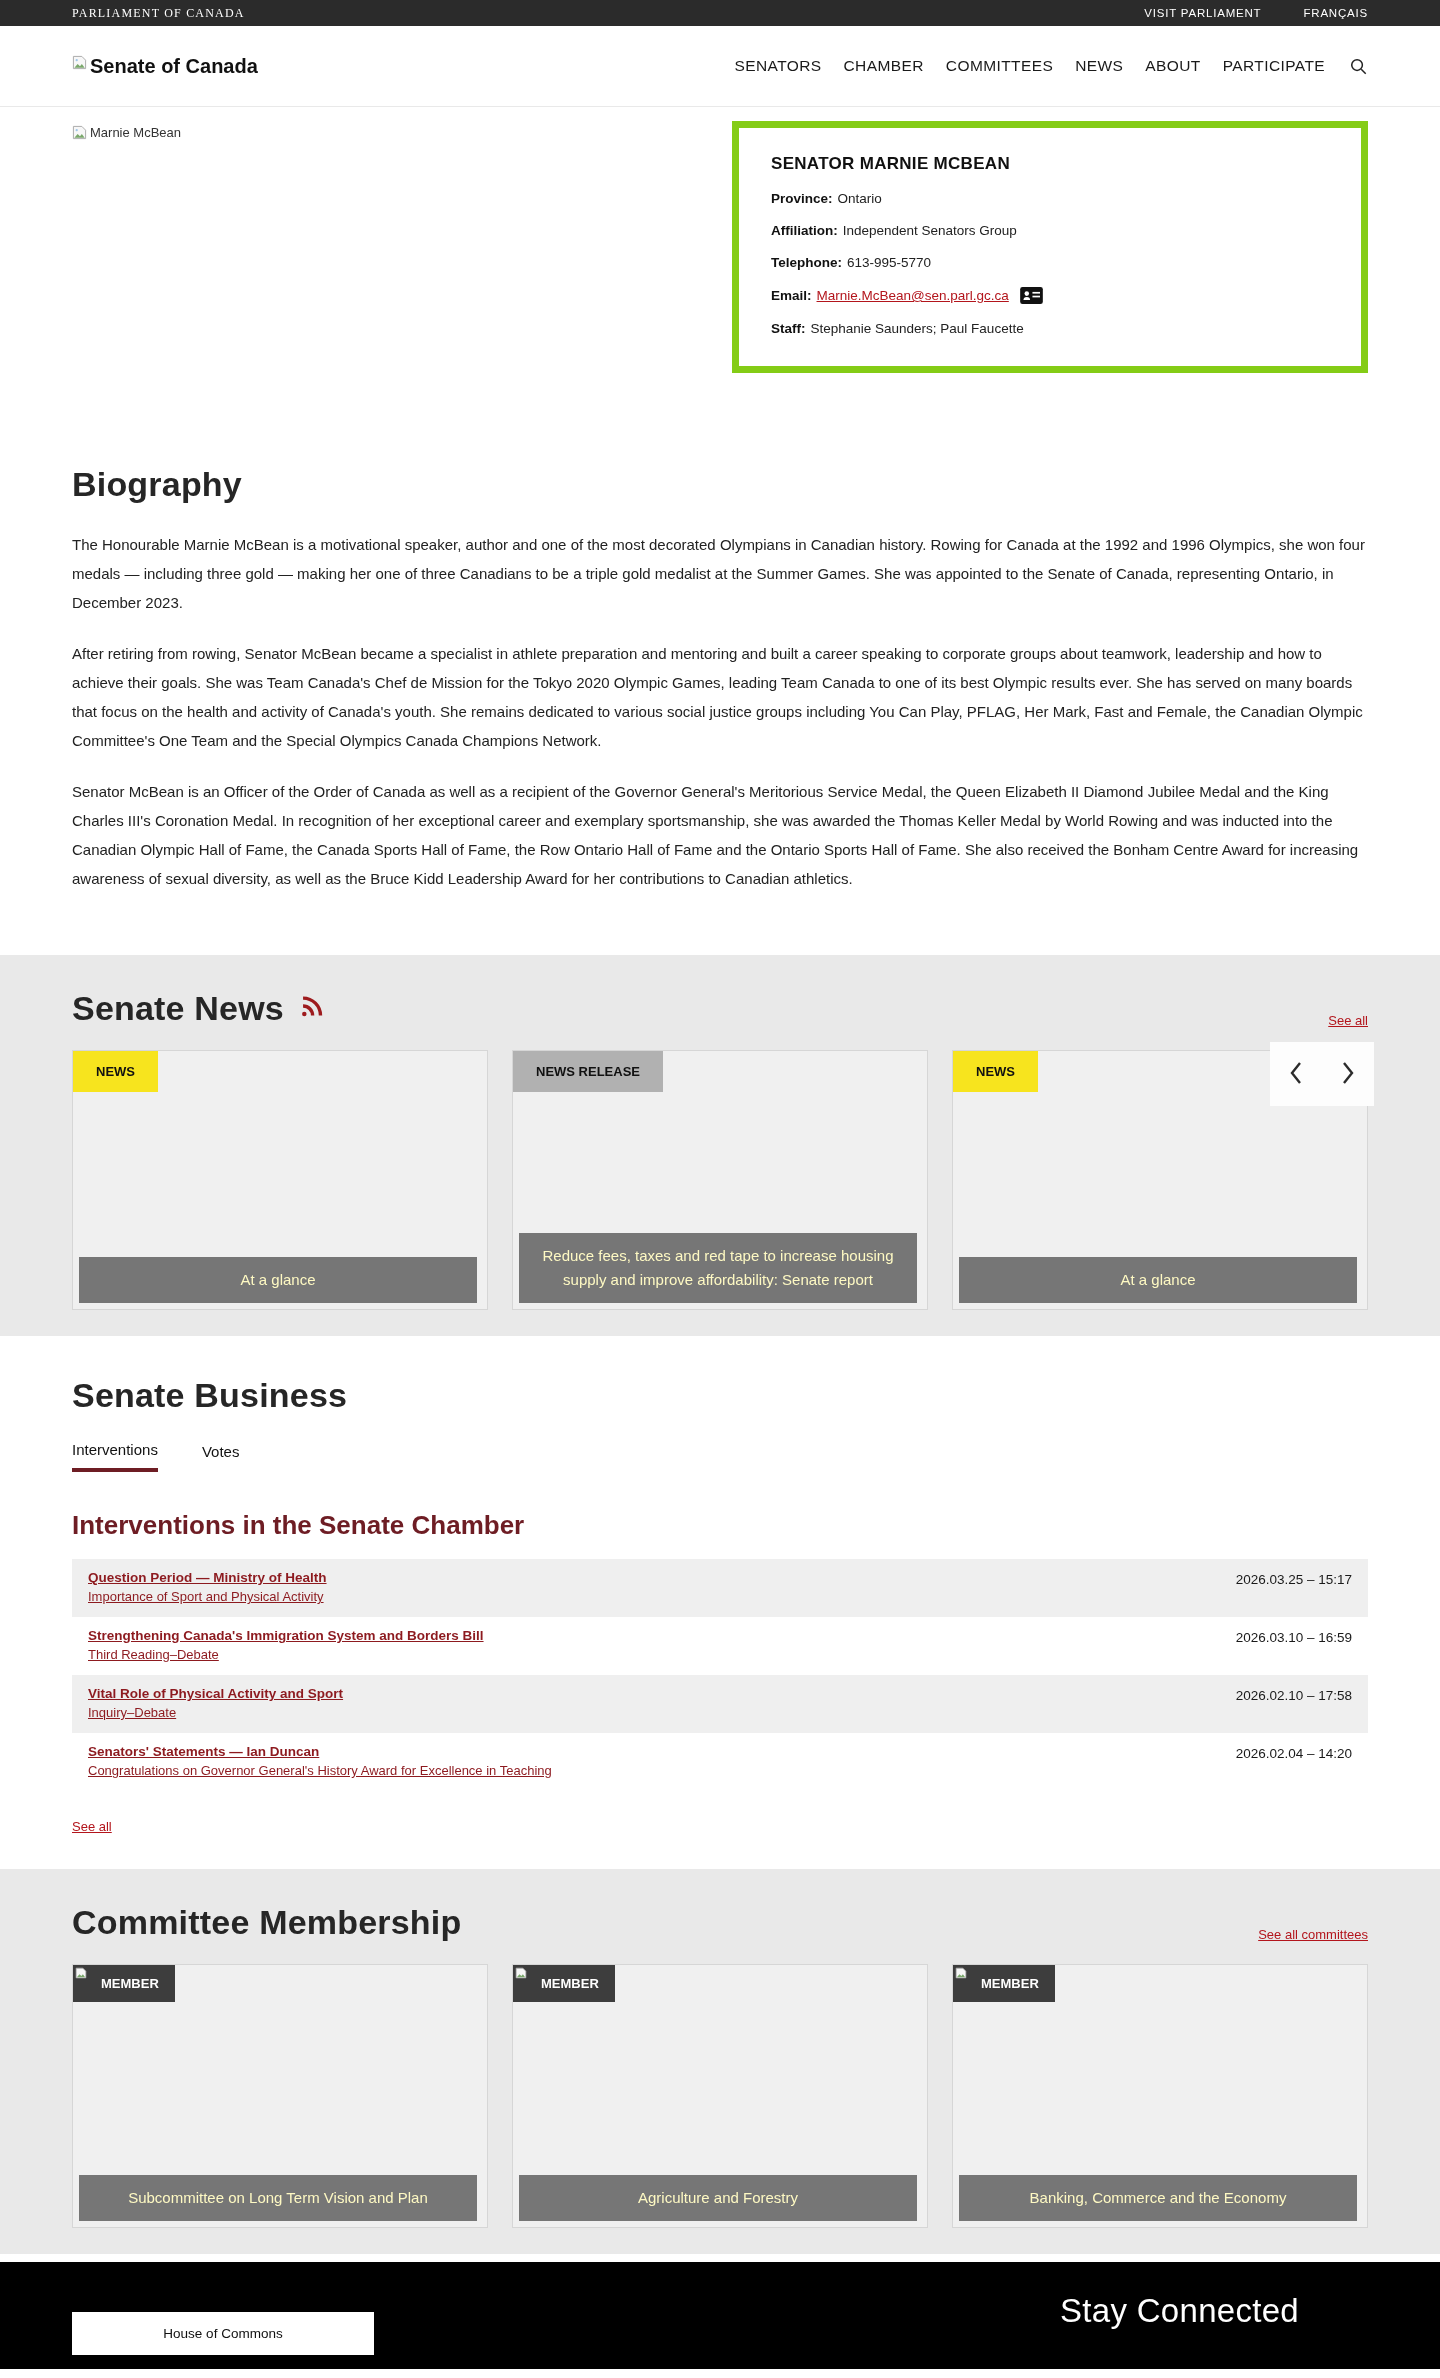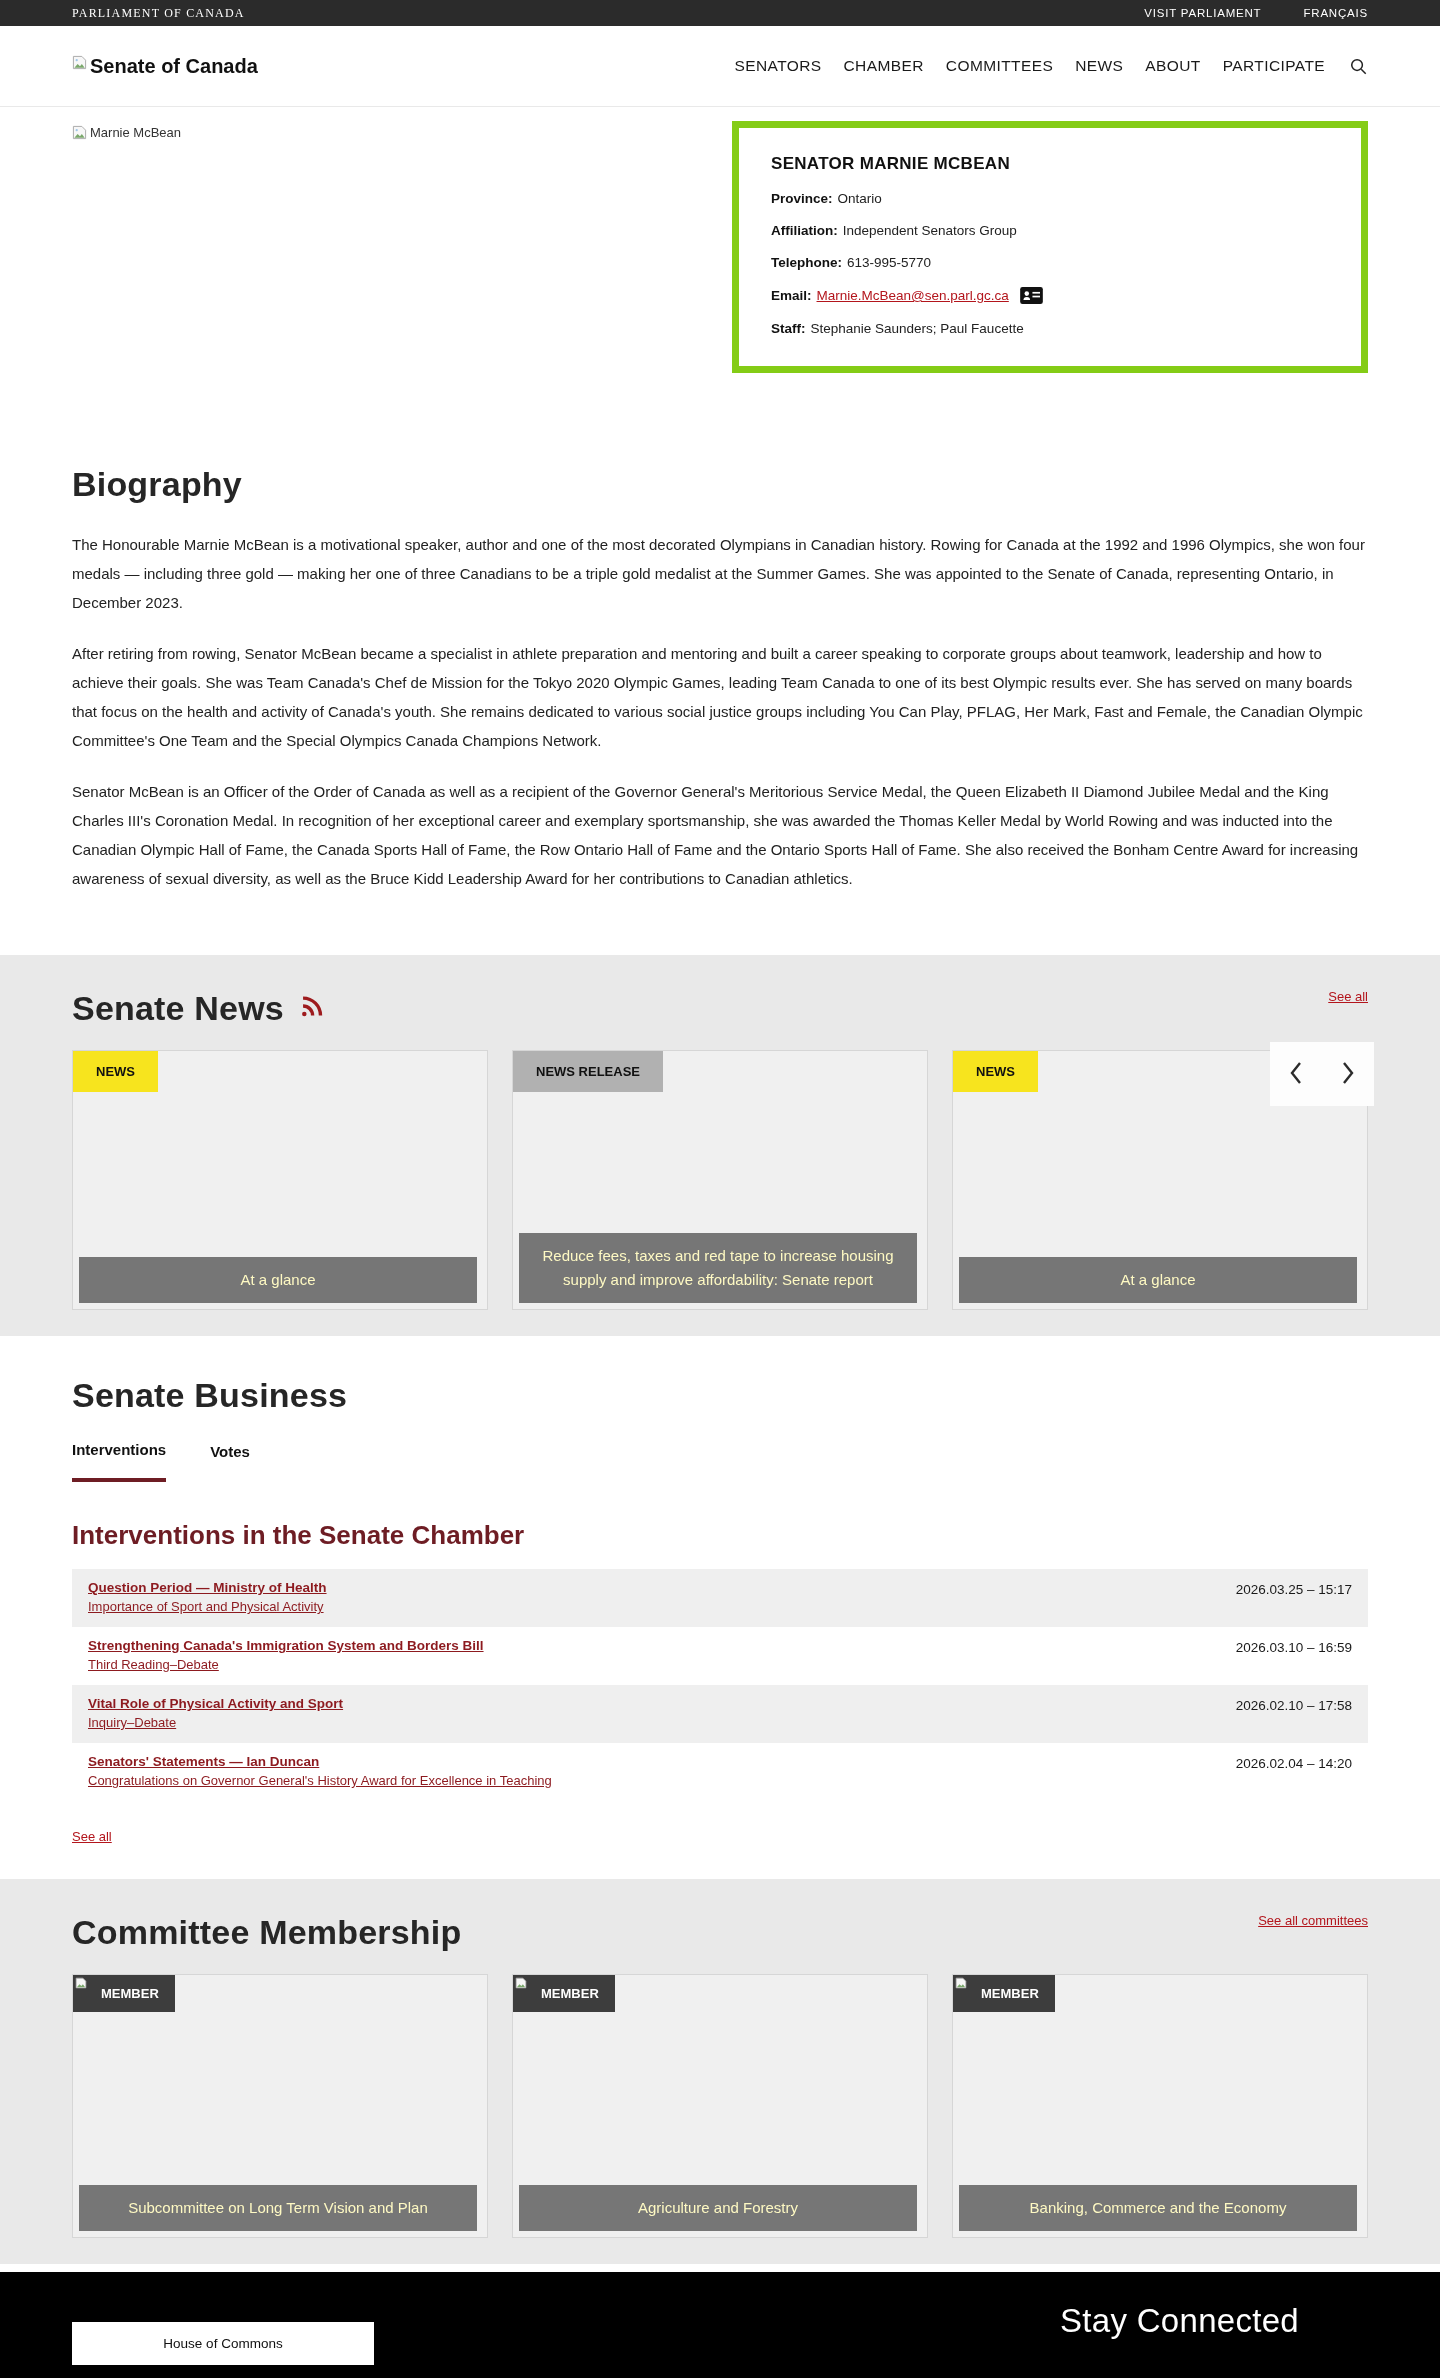--- a/index.html
+++ b/index.html
@@ -39,41 +39,41 @@
 
   
   .bio { margin-bottom:62px; }
   h2.section-title { font-size:34px; font-weight:bold; color:#262626; letter-spacing:.2px; }
   .bio h2 { margin-bottom:26px; }
   .bio p { font-size:15px; line-height:29px; margin-bottom:22px; color:#222; }
   .bio p:last-child { margin-bottom:0; }
 
   
   .gray-section { background:#e9e9e9; padding:34px 0 26px; }
-  .section-head { display:flex; align-items:flex-start; justify-content:space-between; }
+  .section-head { display:flex; align-items:flex-end; justify-content:space-between; }
   .head-left { display:flex; align-items:center; gap:14px; }
   a.see-all { color:#b3151c; font-size:13px; text-decoration:underline; }
   .cards { position:relative; display:flex; gap:24px; margin-top:22px; }
   .card { position:relative; width:416px; height:260px; background:#f0f0f0; border:1px solid #d6d6d6; cursor:pointer; }
   .badge { position:absolute; top:0; left:0; font-size:13px; font-weight:bold; color:#111; padding:13px 23px; }
   .badge.yellow { background:#f7e41e; }
   .badge.gray { background:#b1b1b1; }
   .badge.dark { background:#3d3d3d; color:#fff; padding:11px 16px 11px 28px; }
   .badge .badge-brokenimg { position:absolute; top:2px; left:2px; }
   .caption { position:absolute; left:6px; right:10px; bottom:6px; background:#767676; color:#fef9c3;
              font-size:15px; text-align:center; padding:11px 18px; line-height:24px;margin-top:28px; }
   .carousel { position:absolute; top:-8px; right:-6px; display:flex; background:#fdfdfd; }
   .carousel button { width:52px; height:64px; background:transparent; border:none; cursor:pointer;
                      display:flex; align-items:center; justify-content:center; }
   .committee-cards .card { height:264px; }
 
   
   .business { padding:40px 0 34px; }
   .tabs { display:flex; gap:44px; margin-top:26px; }
-  .tab { font-size:15px; font-weight:bold; color:#111; background:none; border:none; cursor:pointer; padding-bottom:20px; }
+  .tab { font-size:15px; font-weight:normal; color:#111; background:none; border:none; cursor:pointer; padding-bottom:10px; }
   .tab.active { border-bottom:4px solid #6e1d24; }
   h3.maroon { color:#6e1d24; font-size:26px; font-weight:bold; margin-top:38px; }
   .int-list { margin-top:18px; }
   .int-row { display:flex; justify-content:space-between; align-items:flex-start; padding:11px 16px 13px; }
   .int-row:nth-child(odd) { background:#efefef; }
   .int-row:nth-child(even) { background:#fff; }
   .int-links { display:flex; flex-direction:column; gap:4px; }
   .int-title { color:#8d1a1f; font-weight:bold; font-size:13.5px; text-decoration:underline; }
   .int-sub { color:#8d1a1f; font-size:13px; }
   .int-date { font-size:13.5px; color:#1a1a1a; white-space:nowrap; padding-top:2px; }

